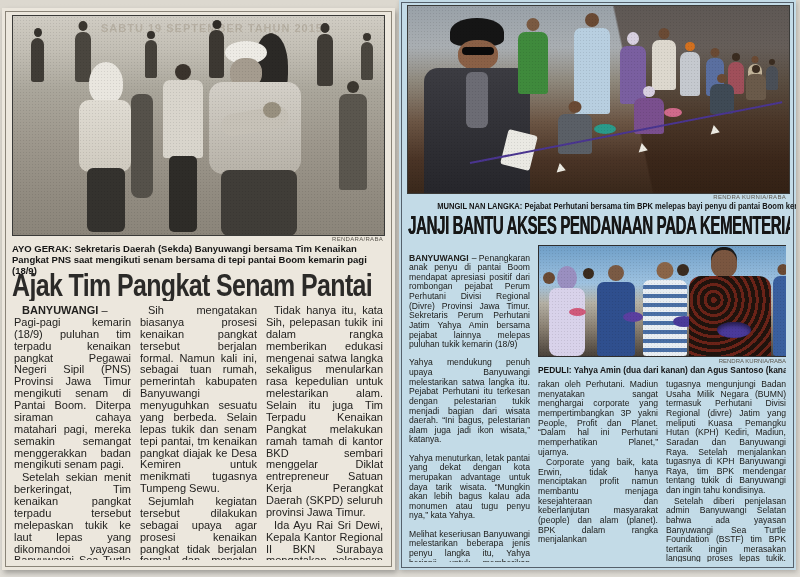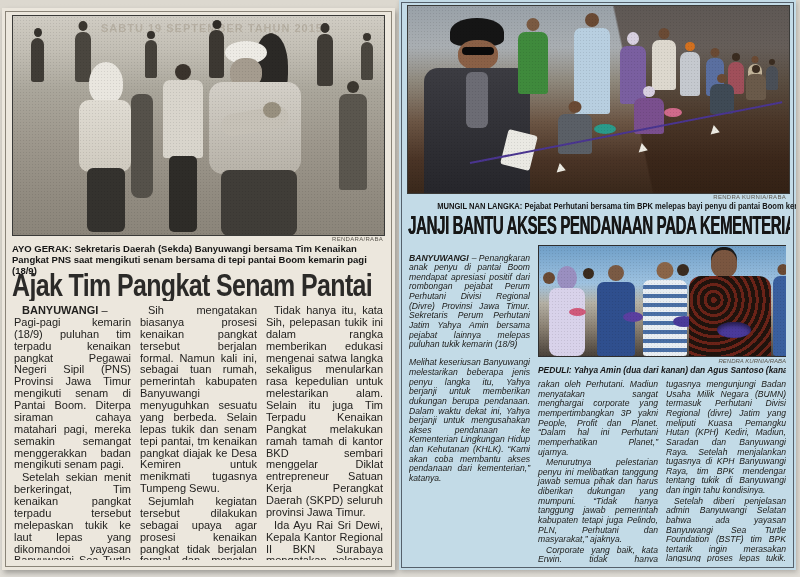--- a/index.html
+++ b/index.html
@@ -52,21 +52,21 @@
     background:
       linear-gradient(78deg,rgba(0,0,0,0) 58%,rgba(46,28,16,.55) 58.5%),
       linear-gradient(180deg,#99a1a8 0%,#a9aeb2 22%,#8f897d 40%,#6b5544 62%,#4a3426 82%,#39281b 100%);}
   .credit-r{right:10px;top:194px;}
   .cap-r{left:0;top:201px;width:100%;font-size:9px;text-align:center;}
   .cap-r span{display:inline-block;white-space:nowrap;transform:scaleX(.84);transform-origin:50% 50%;}
   .h1r-wrap{position:absolute;left:9px;top:211px;width:382px;height:30px;overflow:hidden;}
   .h1r{display:inline-block;white-space:nowrap;font-size:25px;font-weight:bold;
     letter-spacing:-.6px;color:#161616;transform:scaleX(.60);transform-origin:0 55%;
     text-shadow:.5px 0 0 currentColor;}
-  .rbody{position:absolute;left:10px;top:245px;width:377px;bottom:8px;display:flex;gap:8px;overflow:hidden;font-style:italic;}
+  .rbody{position:absolute;left:10px;top:245px;width:377px;bottom:8px;display:flex;gap:8px;overflow:hidden;}
   .rbody,.rcols{font-size:8.6px;line-height:1.12;text-align:justify;color:#20201e;}
   .rcol1{width:121px;flex:none;}
   .rright{flex:1;min-width:0;}
   .rcols{display:flex;gap:8px;margin-top:5px;}
   .rcols .col{flex:1;}
   .inset{position:relative;width:100%;}
   .photo-i{position:relative;width:100%;height:110px;border:1px solid #2e2e2e;overflow:hidden;
     background:linear-gradient(180deg,#6f9fc8 0%,#9ec2e0 34%,#b4b0a4 52%,#8a8072 74%,#4a423a 100%);}
   .credit-i{position:relative;text-align:right;font-size:6px;color:#5a564e;margin-top:1px;}
   .cap-i{font-weight:bold;font-size:8.4px;color:#161616;white-space:nowrap;overflow:hidden;margin-top:1px;}
@@ -177,20 +177,22 @@
   <div class="credit credit-r">RENDRA KURNIA/RABA</div>
   <div class="cap cap-r"><span>MUNGIL NAN LANGKA: Pejabat Perhutani bersama tim BPK melepas bayi penyu di pantai Boom kemarin (18/9).</span></div>
 
   <div class="h1r-wrap">
     <span class="h1r">JANJI BANTU AKSES PENDANAAN PADA KEMENTERIAN</span>
   </div>
 
   <div class="rbody">
     <div class="rcol1">
       <p><b class="dl">BANYUWANGI</b><span>– Penangkaran anak penyu di pantai Boom mendapat apresiasi positif dari rombongan pejabat Perum Perhutani Divisi Regional (Divre) Provinsi Jawa Timur. Sekretaris Perum Perhutani Jatim Yahya Amin bersama pejabat lainnya melepas puluhan tukik kemarin (18/9)</span></p>
+      <p>Yahya mendukung penuh upaya Banyuwangi melestarikan satwa langka itu. Pejabat Perhutani itu terkesan dengan pelestarian tukik menjadi bagian dari wisata daerah. “Ini bagus, pelestarian alam juga jadi ikon wisata,” katanya.</p>
+      <p>Yahya menuturkan, letak pantai yang dekat dengan kota merupakan advantage untuk daya tarik wisata. “Mungkin akan lebih bagus kalau ada monumen atau tugu penyu nya,” kata Yahya.</p>
       <p>Melihat keseriusan Banyuwangi melestarikan beberapa jenis penyu langka itu, Yahya berjanji untuk memberikan dukungan berupa pendanaan. Dalam waktu dekat ini, Yahya berjanji untuk mengusahakan akses pendanaan ke Kementerian Lingkungan Hidup dan Kehutanan (KHLK). “Kami akan coba membantu akses pendanaan dari kementerian,” katanya.</p>
 
     </div>
     <div class="rright">
       <div class="inset">
         <div class="photo-i">
           <div class="scene">
 
             <div class="blob" style="left:4px;top:26px;width:12px;height:12px;border-radius:50%;background:#6a4a34;"></div>
             <div class="blob" style="left:44px;top:22px;width:11px;height:11px;border-radius:50%;background:#3a2c20;"></div>
@@ -213,21 +215,20 @@
             <div class="fig" style="left:234px;top:30px;width:20px;height:80px;background:#3a5f9e;--hc:#6a4a34;--hw:11px;--hh:11px;--hs:12px;"></div>
           </div>
           <div class="grain"></div>
         </div>
         <div class="credit-i">RENDRA KURNIA/RABA</div>
         <div class="cap-i">PEDULI: Yahya Amin (dua dari kanan) dan Agus Santoso (kanan).</div>
       </div>
       <div class="rcols">
         <div class="col">
           <p class="noind">rakan oleh Perhutani. Madiun menyatakan sangat menghargai corporate yang mempertimbangkan 3P yakni People, Profit dan Planet. “Dalam hal ini Perhutani memperhatikan Planet,” ujarnya.</p>
-          <p>Menurutnya pelestarian penyu ini melibatkan tanggung jawab semua pihak dan harus diberikan dukungan yang mumpuni. “Tidak hanya tanggung jawab pemerintah kabupaten tetapi juga Pelindo, PLN, Perhutani dan masyarakat,” ajaknya.</p>
           <p>Corporate yang baik, kata Erwin, tidak hanya menciptakan profit namun membantu menjaga kesejahteraan dan keberlanjutan masyarakat (people) dan alam (planet). BPK dalam rangka menjalankan</p>
         </div>
         <div class="col">
           <p class="noind">tugasnya mengunjungi Badan Usaha Milik Negara (BUMN) termasuk Perhutani Divisi Regional (divre) Jatim yang meliputi Kuasa Pemangku Hutan (KPH) Kediri, Madiun, Saradan dan Banyuwangi Raya. Setelah menjalankan tugasnya di KPH Banyuwangi Raya, tim BPK mendengar tentang tukik di Banyuwangi dan ingin tahu kondisinya.</p>
           <p>Setelah diberi penjelasan admin Banyuwangi Selatan  bahwa ada yayasan Banyuwangi Sea Turtle Foundation (BSTF) tim BPK tertarik ingin merasakan langsung proses lepas tukik. “Ini sebegai kepedulian kami terhadap kelestarian penyu,” ujar Administratur KPH Banyuwangi Selatan, Agus Santoso. (cin/afi)</p>
         </div>
       </div>
     </div>
   </div>
 </div>

